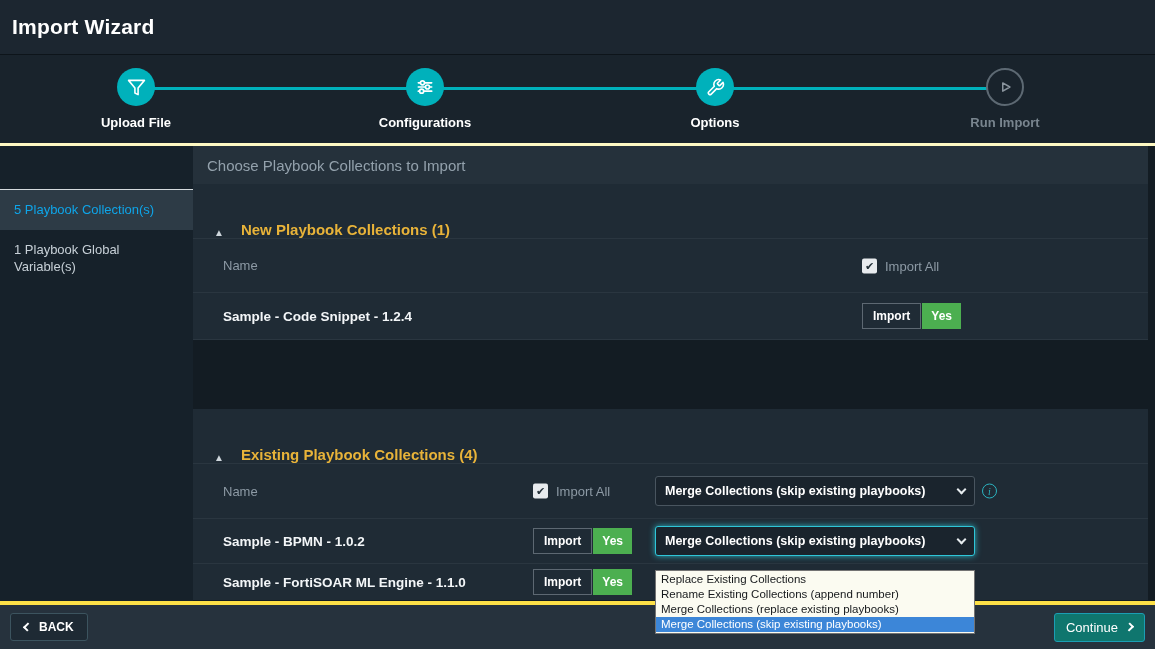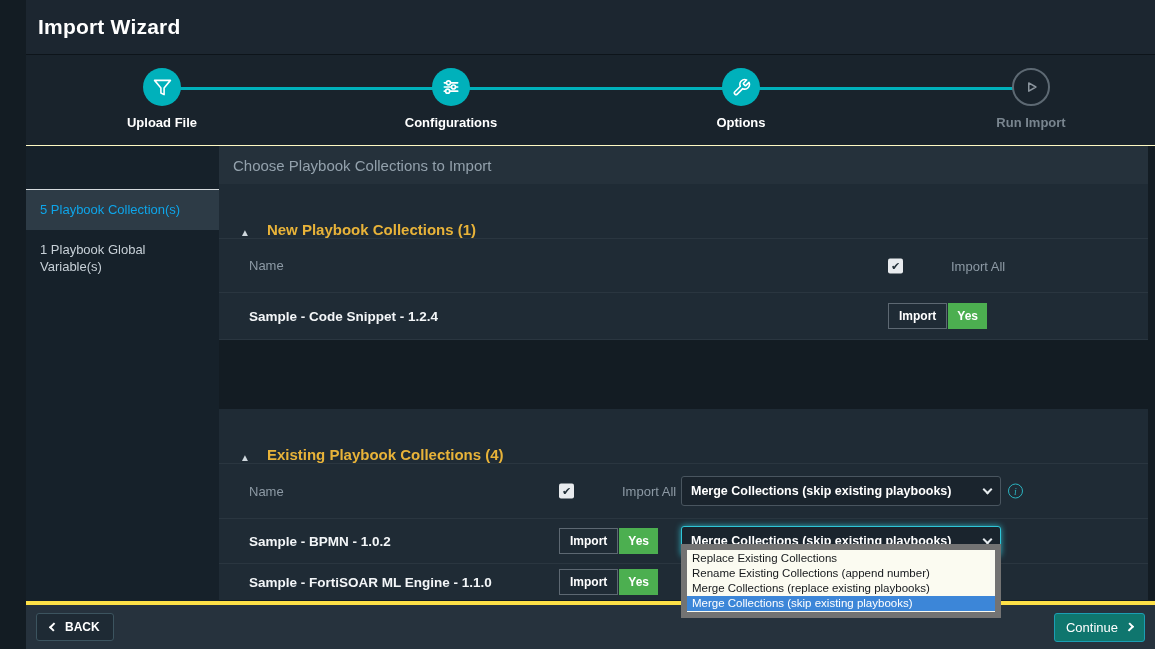--- a/index.html
+++ b/index.html
@@ -4,28 +4,28 @@
 <style>
   * { box-sizing: border-box; }
   html, body { margin: 0; padding: 0; }
   body {
     width: 1155px; height: 649px;
     background: #131c23;
     font-family: "Liberation Sans", sans-serif;
     overflow: hidden;
     font-size: 13px;
   }
-  .app { width: 1155px; height: 649px; display: flex; flex-direction: column; position: relative; padding-left: 26px; }
+  .app { width: 1155px; height: 649px; display: flex; flex-direction: column; position: relative; }
 
   
   .titlebar { flex: 0 0 55px; background: #1c2630; display: flex; align-items: center; padding: 0 12px; border-bottom: 1px solid #0d141a; }
   .titlebar h1 { margin: 0; font-size: 21px; font-weight: 700; color: #ffffff; letter-spacing: .2px; }
 
   
-  .stepper { flex: 0 0 91px; background: #19232c; position: relative; border-bottom: 1px solid #fef9c3; }
+  .stepper { flex: 0 0 91px; background: #19232c; position: relative; border-bottom: 3px solid #fef9c3; }
   .step-line { position: absolute; left: 136px; top: 32px; width: 869px; height: 3px; background: #00b1bb; }
   .step { position: absolute; top: 13px; width: 170px; display: flex; flex-direction: column; align-items: center; cursor: pointer; }
   .s1 { left: 51px; } .s2 { left: 340px; } .s3 { left: 630px; } .s4 { left: 920px; text-align: center; }
   .step-circle { position: relative; z-index: 2; width: 38px; height: 38px; border-radius: 50%; background: #00b1bb; display: flex; align-items: center; justify-content: center; }
   .step.pending .step-circle { background: #19232c; border: 2px solid #5d6973; }
   .step-label { margin-top: 9px; font-size: 13px; font-weight: 700; color: #ffffff; }
   .step.pending .step-label { color: #79858f; font-weight: 600; }
 
   
   .content { flex: 1; display: flex; min-height: 0; }
@@ -46,21 +46,21 @@
   .row { position: relative; display: flex; align-items: center; }
   .thead { height: 54px; border-bottom: 1px solid #2a3640; }
   .thead2 { height: 55px; }
   .trow { height: 47px; border-bottom: 1px solid #2a3640; }
   .trow2 { height: 45px; }
   .trow-clip { height: 36px; border-bottom: none; overflow: visible; }
   .col-name { padding-left: 30px; }
   .muted { color: #8d9aa5; font-size: 13px; }
   .strong { color: #f3f6f8; font-weight: 700; font-size: 13.5px; }
 
-  .abs { position: absolute; top: 50%; transform: translateY(-50%); display: flex; align-items: flex-end; gap: 40px; }
+  .abs { position: absolute; top: 50%; transform: translateY(-50%); display: flex; align-items: flex-end; }
   .pos-a { left: 669px; }
   .pos-b { left: 340px; }
   .pos-c { left: 462px; width: 320px; }
   .pos-d { left: 789px; }
 
   .checkbox { width: 15px; height: 15px; background: #e8ebee; border-radius: 2px; display: inline-flex; align-items: center; justify-content: center; margin-right: 8px; cursor: pointer; flex: 0 0 15px; }
   .checkbox::after { content: "✔"; font-size: 11px; color: #233038; }
 
   .import-toggle { display: inline-flex; font-size: 12px; font-weight: 700; color: #ffffff; cursor: pointer; }
   .imp-label { border: 1px solid #5d6872; padding: 5px 10px; display: flex; align-items: center; background: transparent; }
@@ -68,21 +68,21 @@
 
   .dd-wrap { position: relative; width: 100%; }
   .dd { height: 30px; width: 100%; background: #1a242d; border: 1px solid #49555f; border-radius: 3px; display: flex; align-items: center; justify-content: space-between; padding: 0 9px; color: #ffffff; font-weight: 700; font-size: 12.5px; cursor: pointer; white-space: nowrap; }
   .dd.focused { border-color: #2fc6d8; box-shadow: 0 0 6px rgba(47,198,216,.85); }
 
   .chev { width: 7px; height: 7px; border-right: 2px solid #e6ebee; border-bottom: 2px solid #e6ebee; flex: 0 0 7px; display: inline-block; }
   .chev-down { transform: rotate(45deg); margin-top: -4px; margin-left: 8px; }
   .chev-left { transform: rotate(135deg); border-color: #ffffff; width: 6px; height: 6px; }
   .chev-right { transform: rotate(-45deg); border-color: #ffffff; width: 6px; height: 6px; }
 
-  .options { position: absolute; top: 18px; left: 0; width: 100%; background: #fbfbf1; border: 6px solid #737373; z-index: 100; padding: 1px 0; }
+  .options { position: absolute; top: 44px; left: 0; width: 100%; background: #fbfbf1; border: 1px solid #737373; z-index: 100; padding: 1px 0; }
   .option { font-size: 11.5px; line-height: 15px; padding: 0 5px; color: #16191c; white-space: nowrap; overflow: hidden; cursor: pointer; }
   .option.selected { background: #3c86d8; color: #ffffff; }
 
   .info { width: 15px; height: 15px; border: 1px solid #2bb3c0; border-radius: 50%; color: #2bb3c0; display: inline-flex; align-items: center; justify-content: center; font-size: 10px; font-style: italic; font-family: "Liberation Serif", serif; cursor: pointer; }
   .info::before { content: "i"; }
 
   .gap { height: 69px; background: #131c23; }
 
   
   .footer { flex: 0 0 48px; background: #26323d; display: flex; align-items: center; justify-content: space-between; padding: 0 10px; border-top: 4px solid #fde047; }

